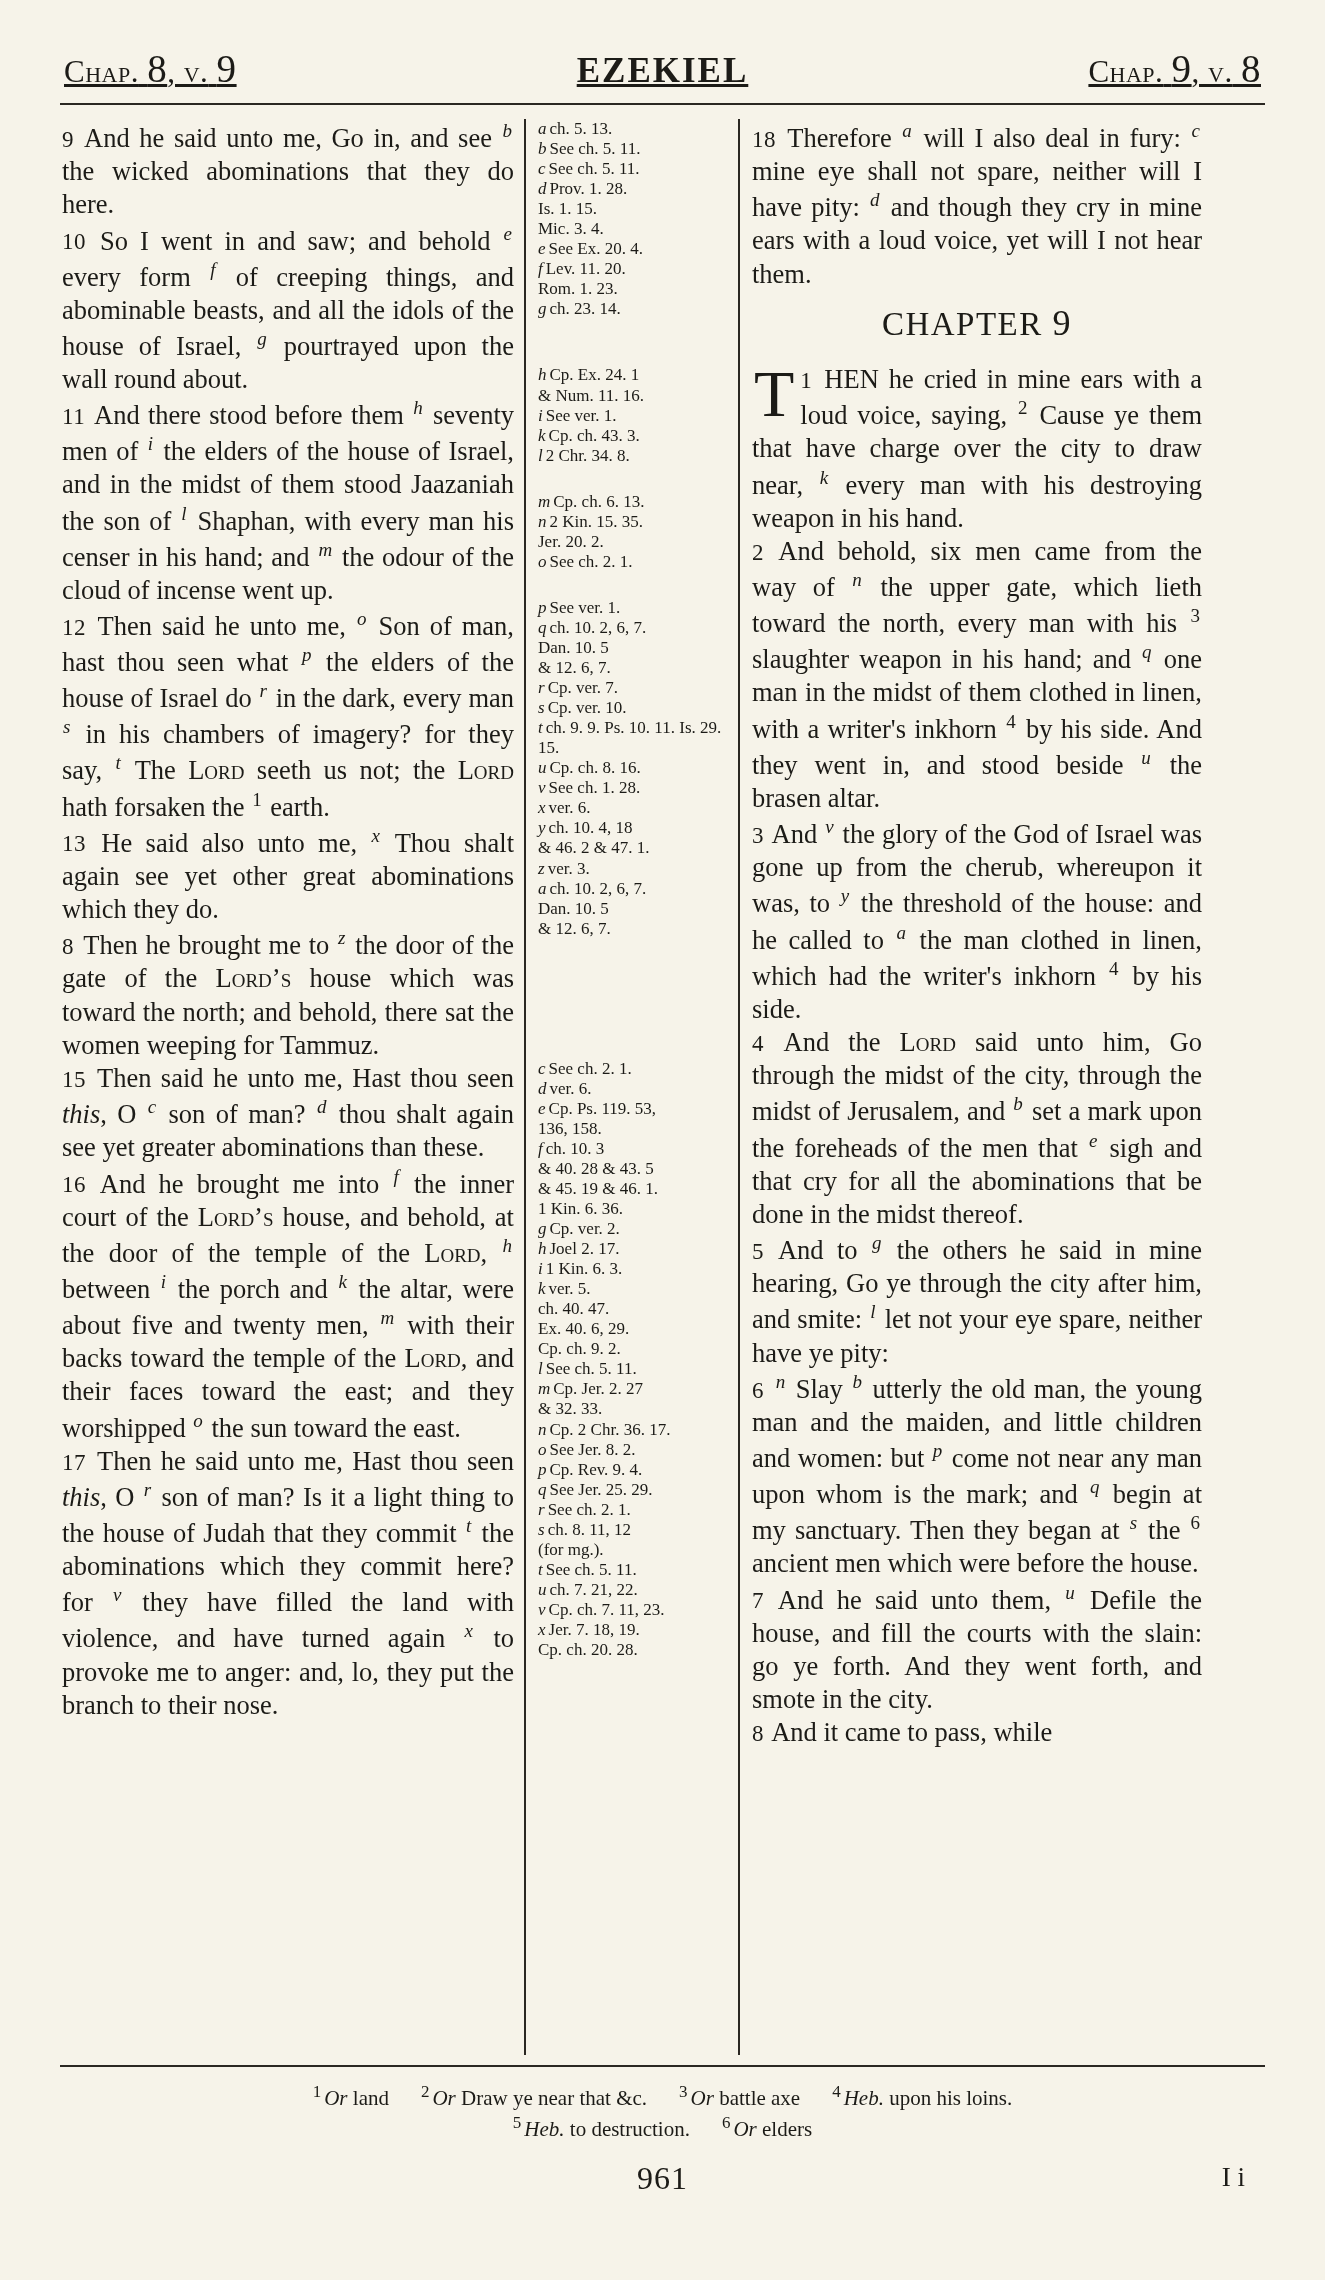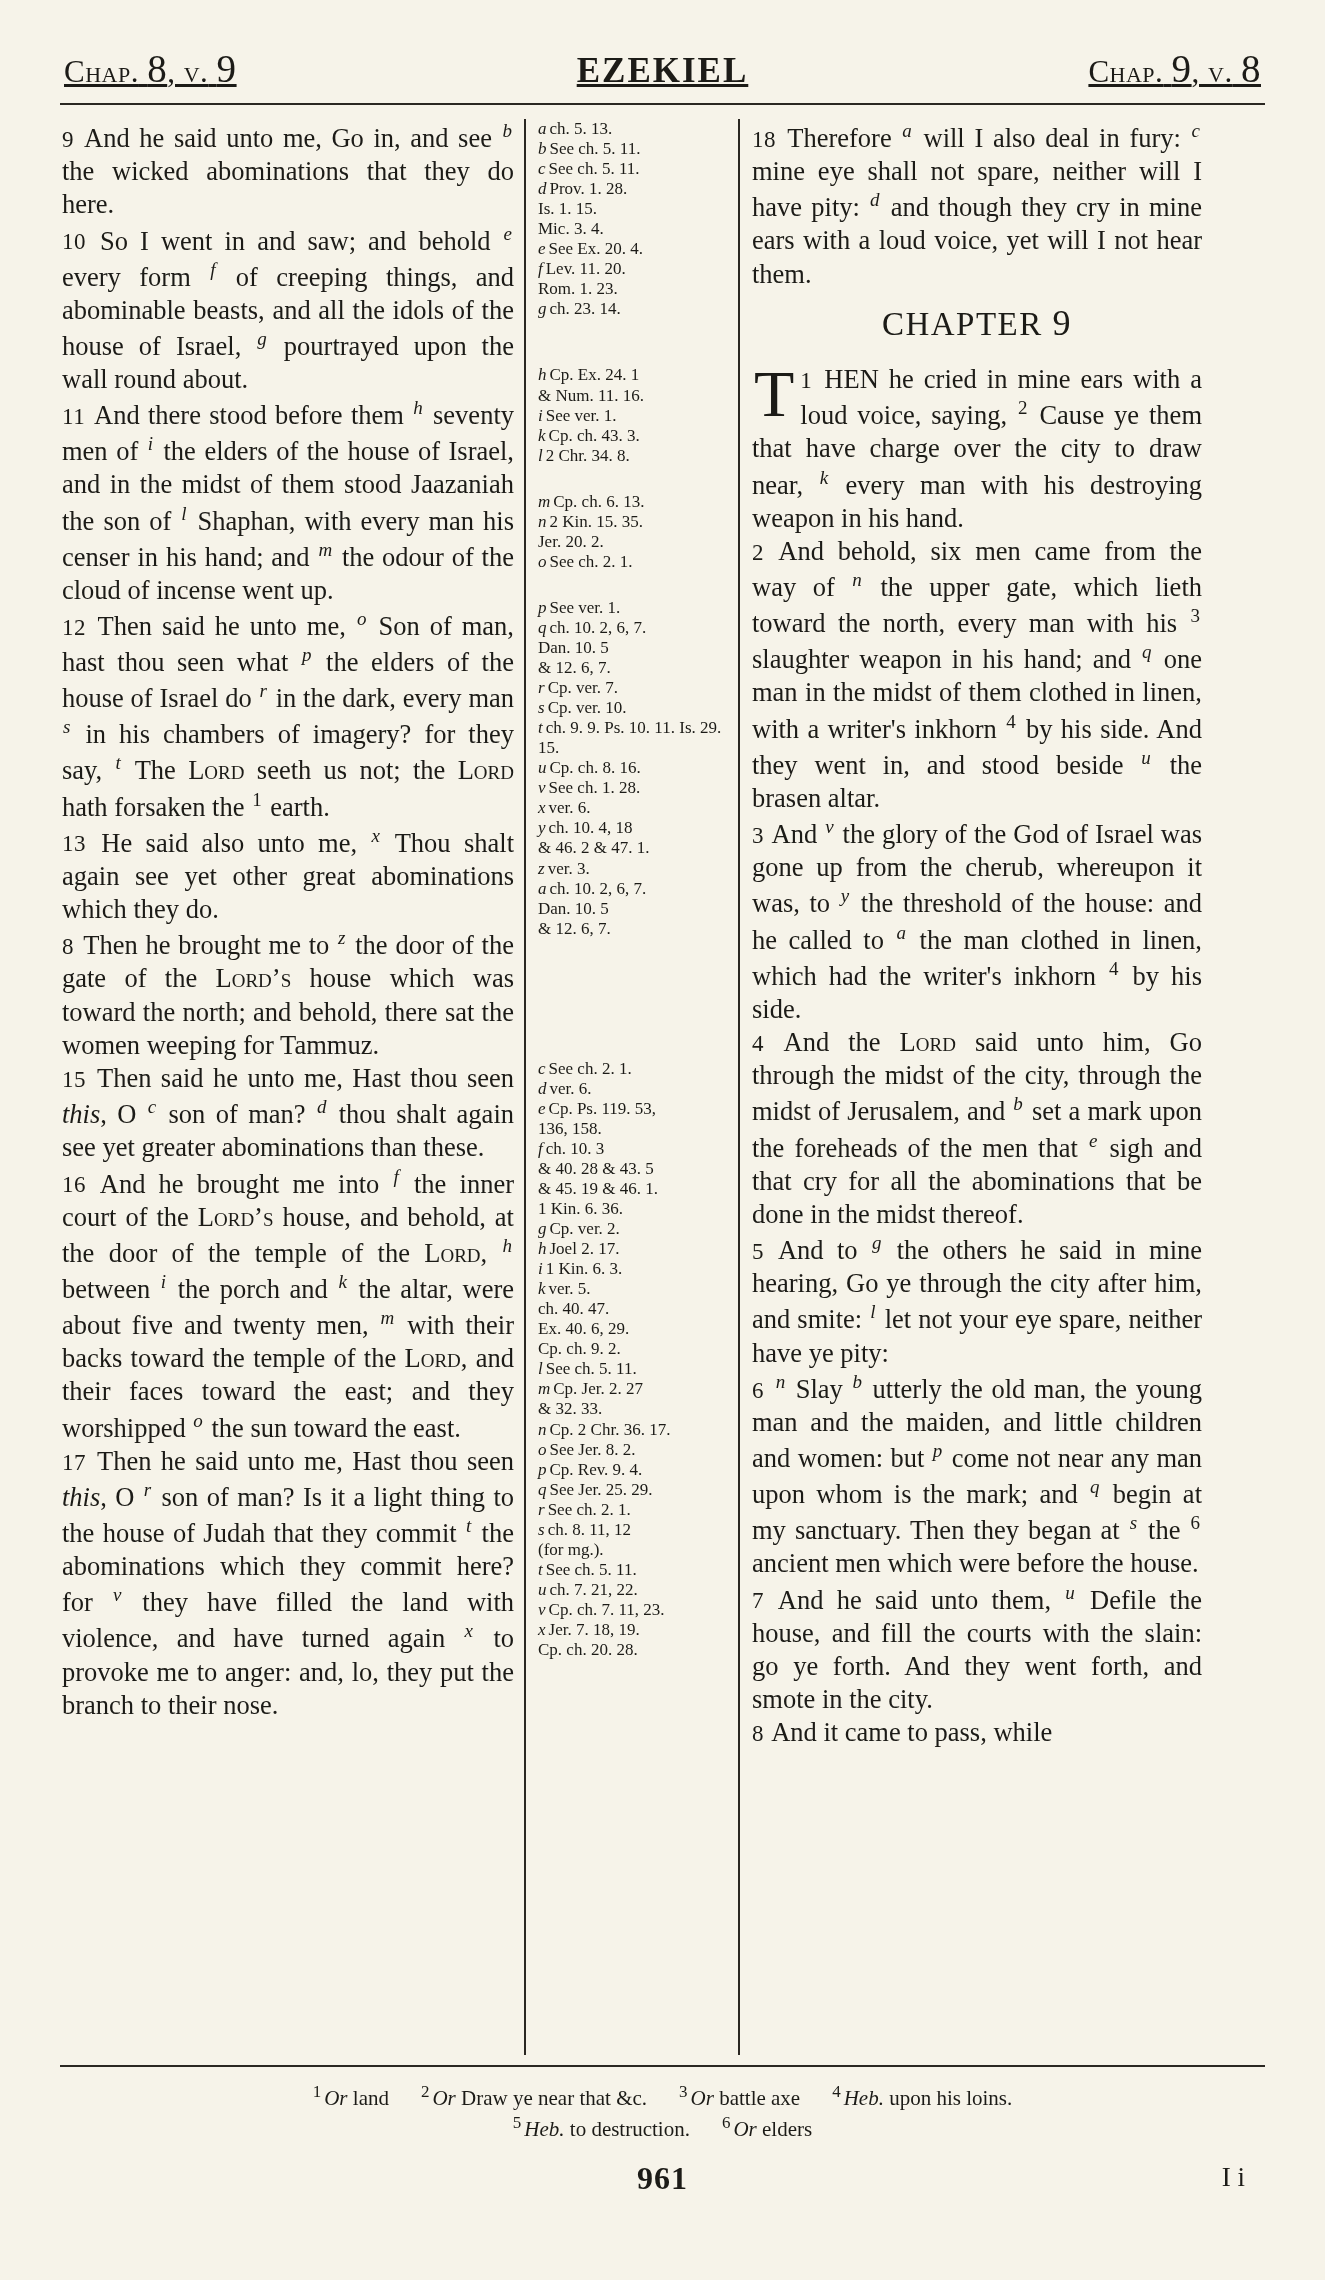--- a/index.html
+++ b/index.html
@@ -166,21 +166,20 @@
   
   .folio-row {
     position: relative;
     margin-top: 16px;
     height: 40px;
   }
   .folio {
     text-align: center;
     font-size: 32px;
     letter-spacing: 1px;
-    font-weight: bold;
   }
   .signature {
     position: absolute;
     right: 22px;
     top: 2px;
     font-size: 27px;
     margin-left: 27px;
   }
 </style>
 </head>

